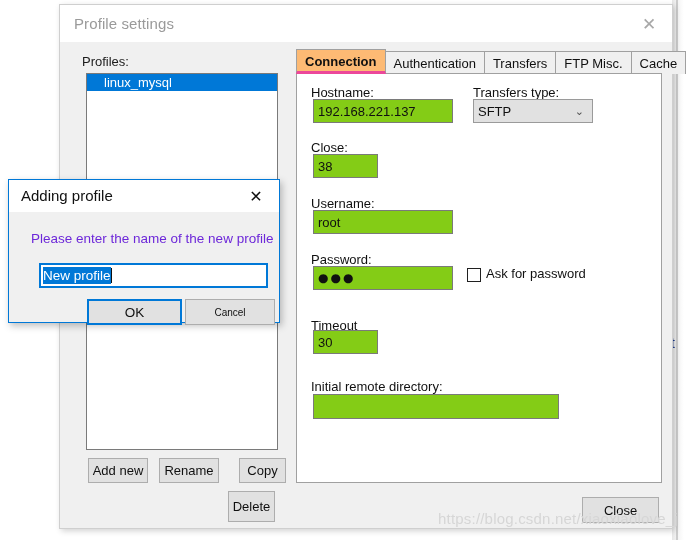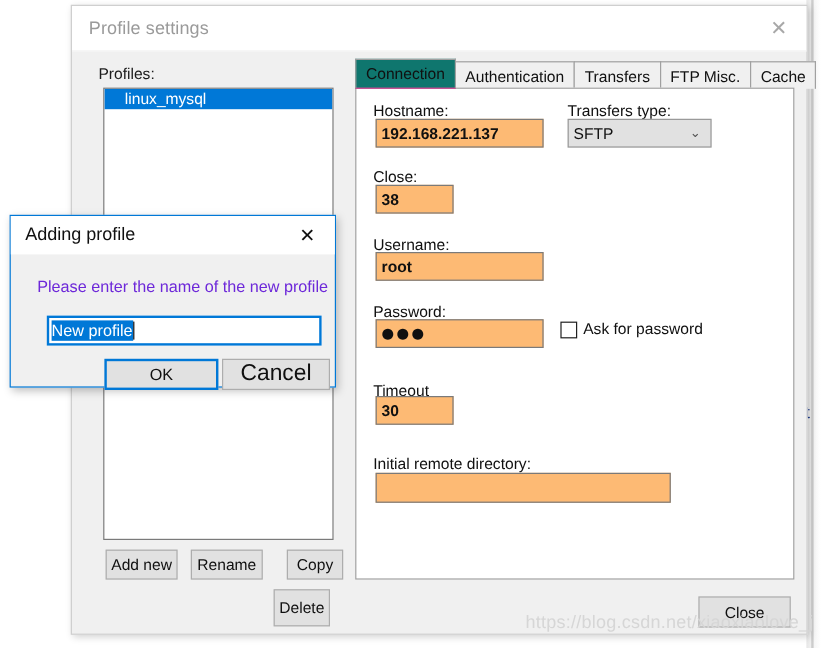--- a/index.html
+++ b/index.html
@@ -120,53 +120,53 @@
     font-size: 13px;
     color: #101010;
     background: #f0f0f0;
     border: 1px solid #a0a0a0;
     border-bottom: none;
     margin-right: -1px;
     box-sizing: border-box;
     cursor: default;
   }
   .tab.active {
-    background: #0f766e;
+    background: #fdba74;
     height: 25px;
     line-height: 24px;
     position: relative;
     z-index: 3;
-    border-bottom: 1px solid #ec4899;
+    border-bottom: 3px solid #ec4899;
+    font-weight: bold;
   }
   #tabpanel {
     position: absolute;
     left: 296px;
     top: 73px;
     width: 364px;
     height: 408px;
     background: #ffffff;
     border: 1px solid #a0a0a0;
   }
 
   .field-label {
     position: absolute;
     font-size: 13px;
     color: #101010;
   }
   .text-input {
     position: absolute;
-    background: #fdba74;
+    background: #84cc16;
     border: 1px solid #7a7a7a;
     font-size: 13px;
     color: #101010;
     box-sizing: border-box;
     padding: 0 4px;
     display: flex;
     align-items: center;
-    font-weight: bold;
   }
   .combo {
     position: absolute;
     background: #e1e1e1;
     border: 1px solid #9a9a9a;
     font-size: 13px;
     color: #101010;
     box-sizing: border-box;
     padding: 0 4px;
     display: flex;
@@ -332,21 +332,21 @@
     left: 176px;
     top: 119px;
     width: 90px;
     height: 26px;
     background: #e1e1e1;
     border: 1px solid #adadad;
     box-sizing: border-box;
     display: flex;
     align-items: center;
     justify-content: center;
-    font-size: 19px;
+    font-size: 10px;
     color: #101010;
     cursor: default;
   }
 
   
   #watermark {
     position: absolute;
     left: 438px;
     top: 510px;
     font-size: 15px;

